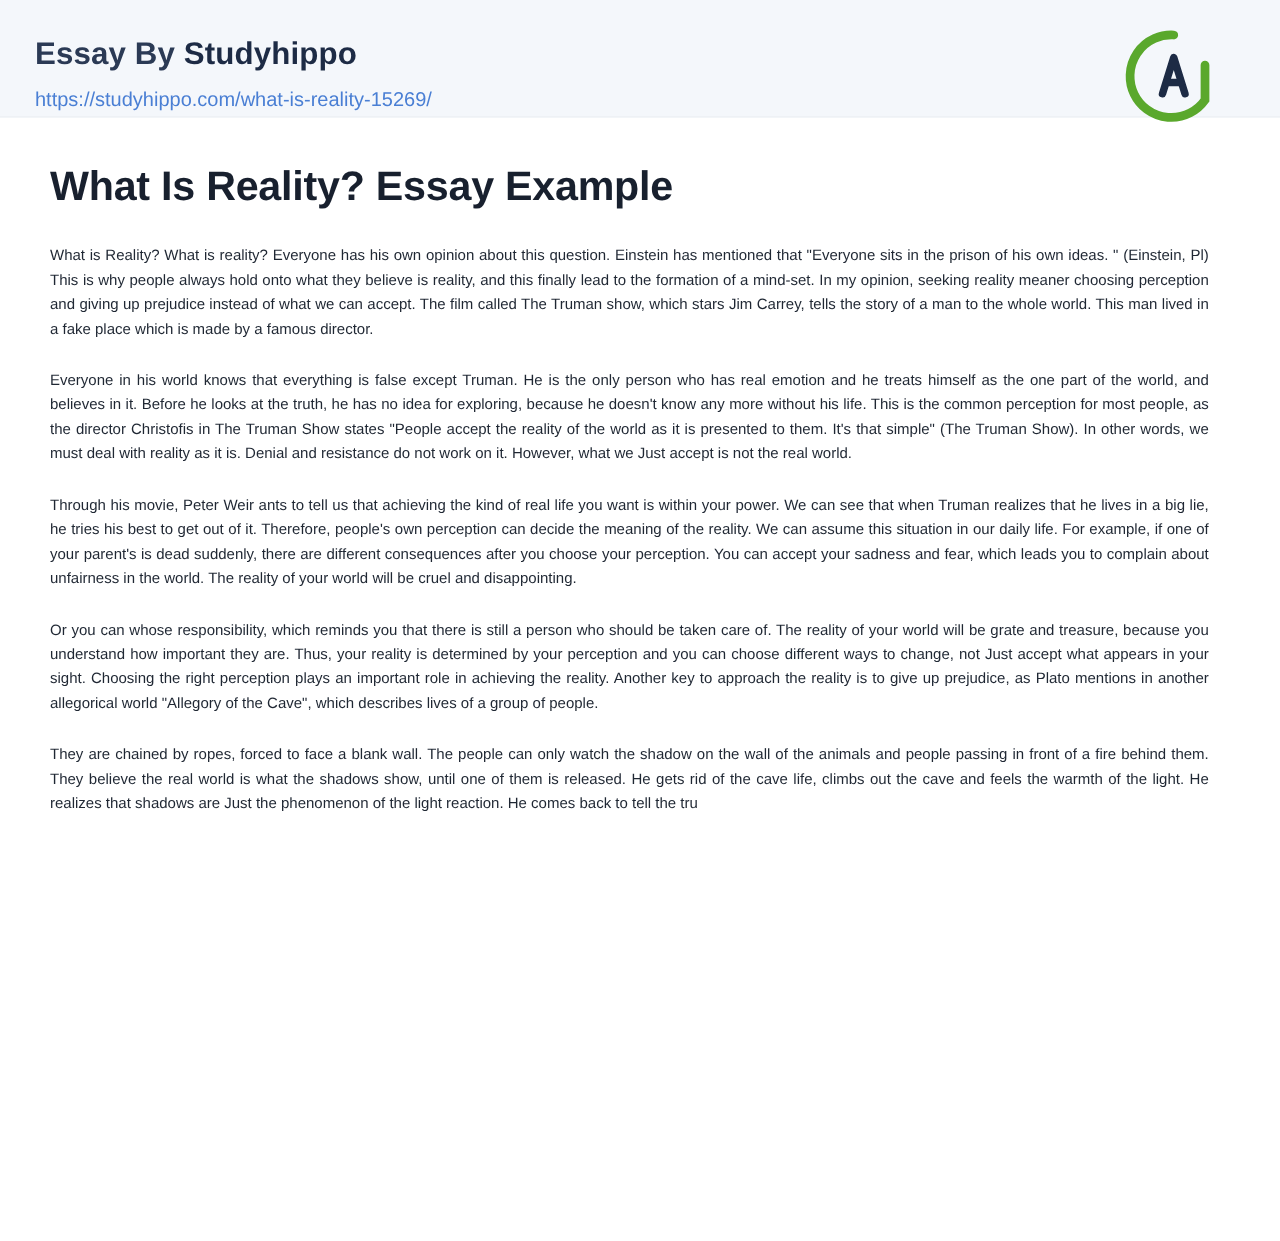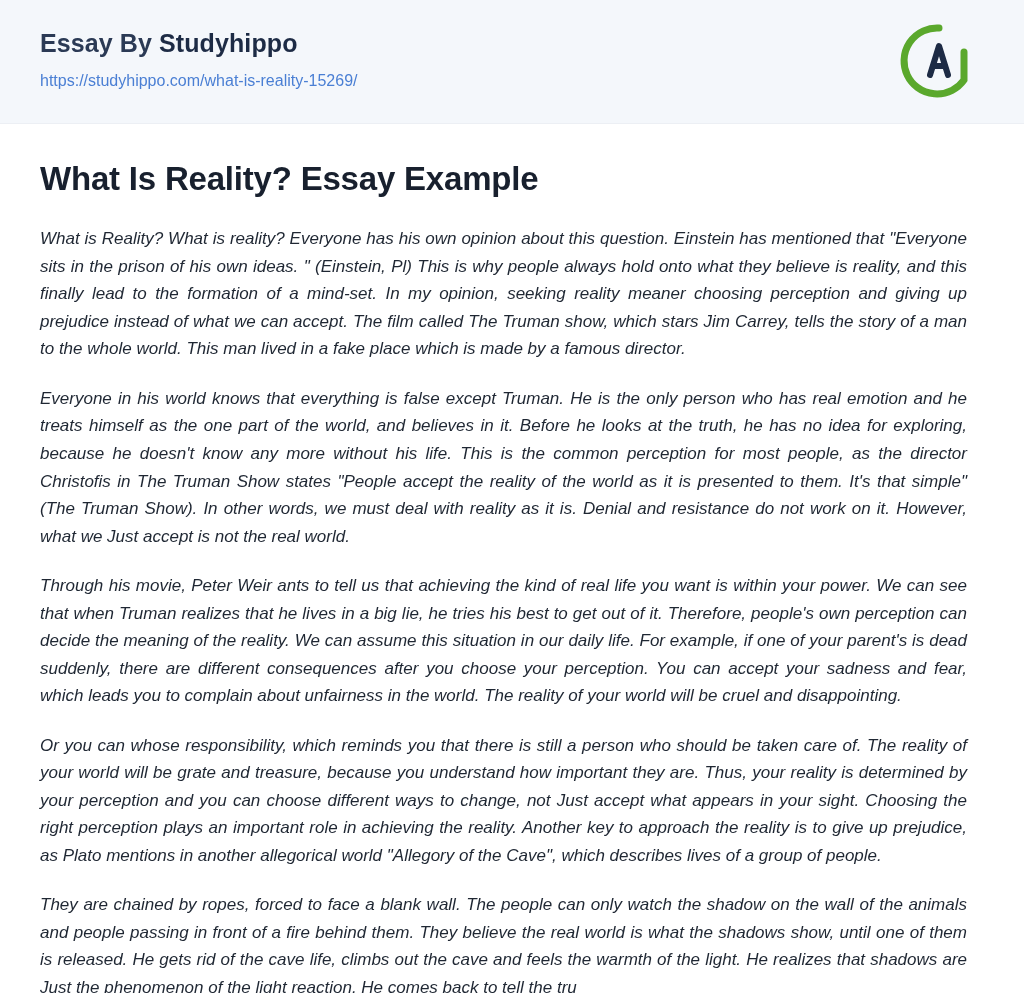--- a/index.html
+++ b/index.html
@@ -11,22 +11,22 @@
     font-family: "Liberation Sans", sans-serif;
   }
   .page {
     width: 1024px;
     min-height: 993px;
     background: #ffffff;
     position: relative;
   }
   .header {
     background: #f4f7fb;
-    height: 124px;
-    padding: 28px 40px 0 40px;
+    height: 94px;
+    padding: 28px 40px 0 28px;
     position: relative;
     border-bottom: 1px solid #eceff4;
   }
   .brand {
     font-size: 25px;
     font-weight: bold;
     color: #2b3a55;
     letter-spacing: 0.1px;
     margin: 0;
     line-height: 1.2;
@@ -52,26 +52,25 @@
   }
   h1.title {
     font-size: 33px;
     line-height: 1.25;
     font-weight: bold;
     color: #18202e;
     margin: 0 0 26px 0;
     letter-spacing: -0.2px;
   }
   p.para {
-    font-size: 17px;
+    font-size: 12px;
     line-height: 1.62;
     color: #1f2733;
     text-align: justify;
     margin: 0 0 22px 0;
-    font-style: italic;
   }
   p.para:last-child { margin-bottom: 0; }
 </style>
 </head>
 <body>
 
 <div class="page">
 
   <div class="header">
     <div class="brand"><span>Essay By </span><span class="brand-accent">Studyhippo</span></div>

